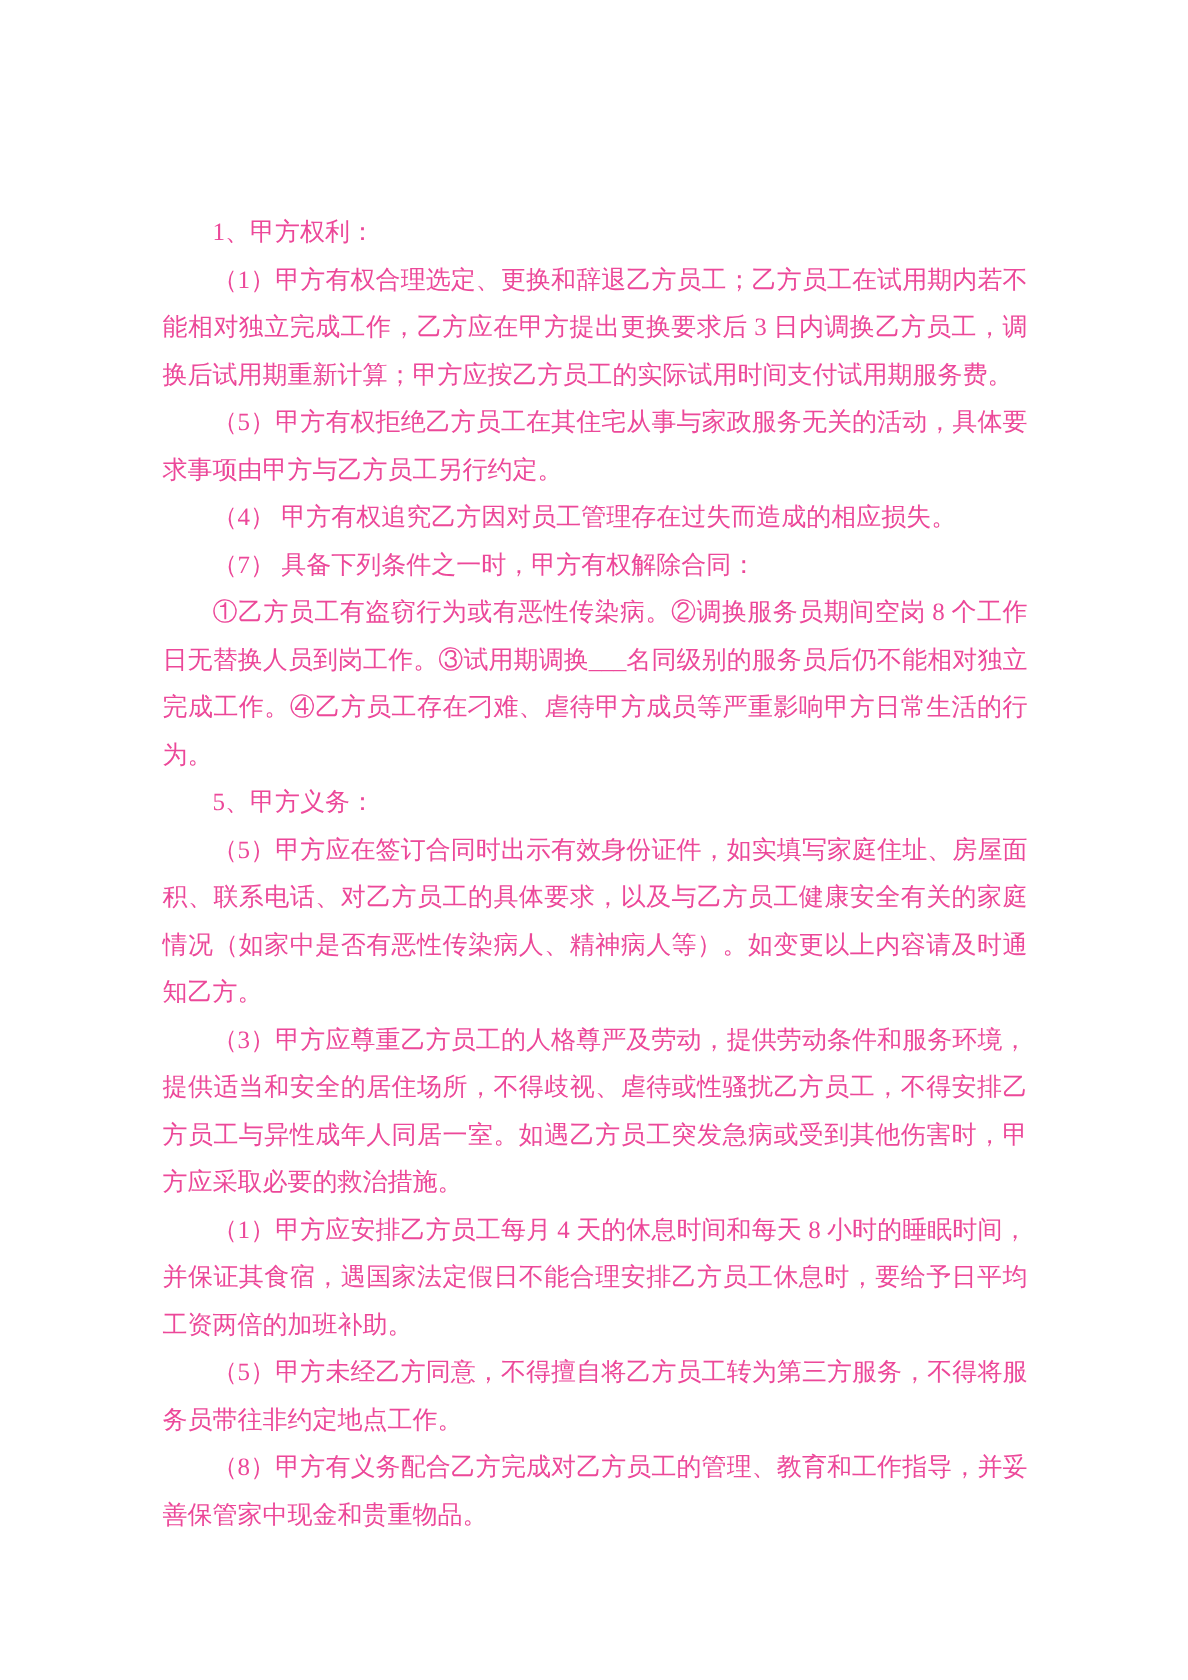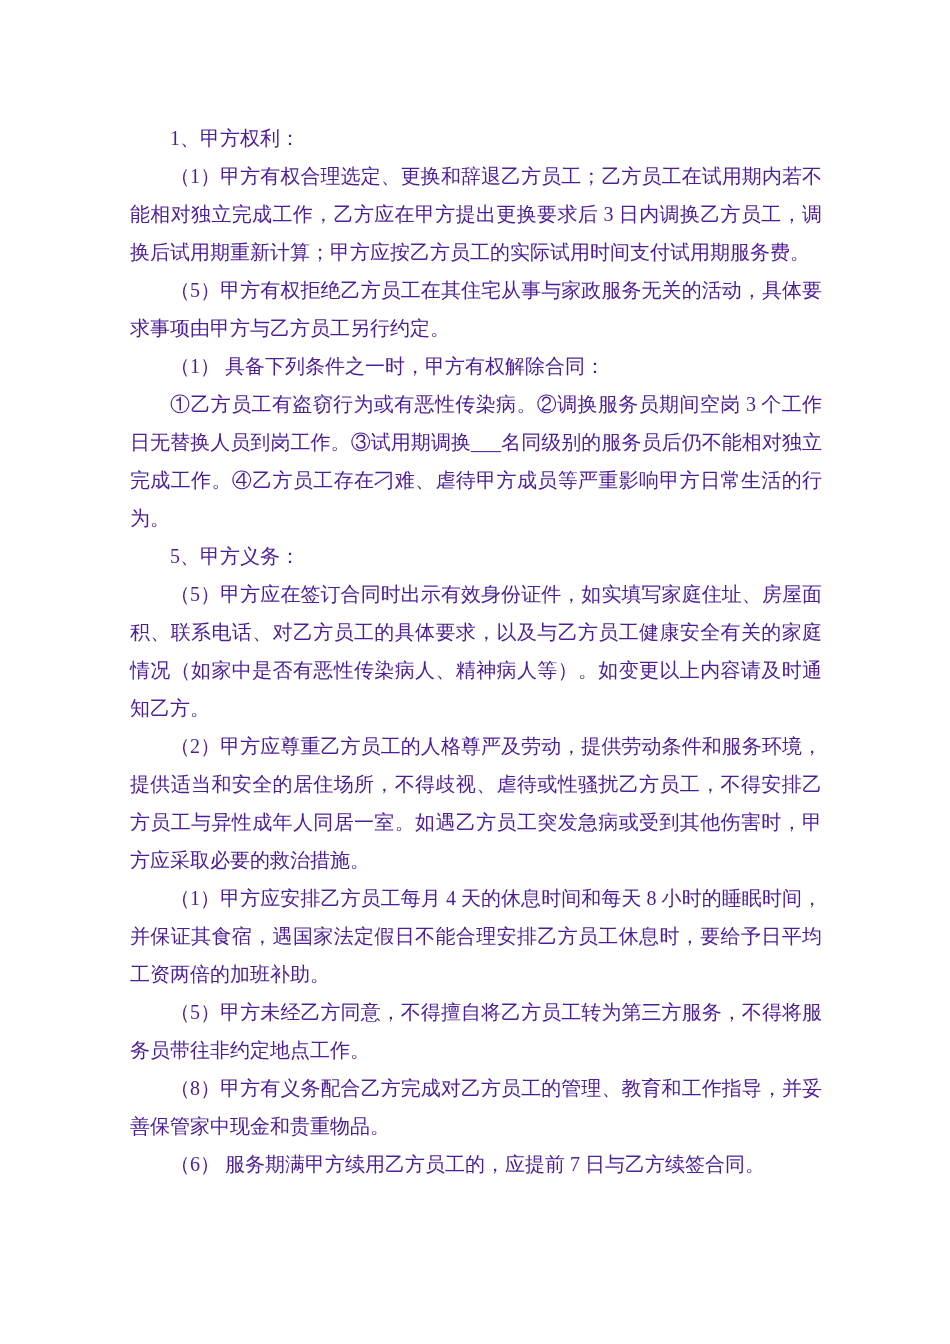--- a/index.html
+++ b/index.html
@@ -30,27 +30,27 @@
     margin: 0;
     padding: 0;
     text-indent: 2em;
     word-break: break-all;
   }
 </style>
 </head>
 <body style="background: rgb(255, 255, 255);">
 
 <div class="page">
-  <div class="content" style="color: #4c1d95;">
+  <div class="content" style="color: #ec4899; margin-top: 48px;">
       <p>1、甲方权利：</p>
       <p>（1）甲方有权合理选定、更换和辞退乙方员工；乙方员工在试用期内若不能相对独立完成工作，乙方应在甲方提出更换要求后 3 日内调换乙方员工，调换后试用期重新计算；甲方应按乙方员工的实际试用时间支付试用期服务费。</p>
       <p>（5）甲方有权拒绝乙方员工在其住宅从事与家政服务无关的活动，具体要求事项由甲方与乙方员工另行约定。</p>
-      <p>（1） 具备下列条件之一时，甲方有权解除合同：</p>
-      <p>①乙方员工有盗窃行为或有恶性传染病。②调换服务员期间空岗 3 个工作日无替换人员到岗工作。③试用期调换___名同级别的服务员后仍不能相对独立完成工作。④乙方员工存在刁难、虐待甲方成员等严重影响甲方日常生活的行为。</p>
+      <p>（4） 甲方有权追究乙方因对员工管理存在过失而造成的相应损失。</p>
+      <p>（7） 具备下列条件之一时，甲方有权解除合同：</p>
+      <p>①乙方员工有盗窃行为或有恶性传染病。②调换服务员期间空岗 8 个工作日无替换人员到岗工作。③试用期调换___名同级别的服务员后仍不能相对独立完成工作。④乙方员工存在刁难、虐待甲方成员等严重影响甲方日常生活的行为。</p>
       <p>5、甲方义务：</p>
       <p>（5）甲方应在签订合同时出示有效身份证件，如实填写家庭住址、房屋面积、联系电话、对乙方员工的具体要求，以及与乙方员工健康安全有关的家庭情况（如家中是否有恶性传染病人、精神病人等）。如变更以上内容请及时通知乙方。</p>
-      <p>（2）甲方应尊重乙方员工的人格尊严及劳动，提供劳动条件和服务环境，提供适当和安全的居住场所，不得歧视、虐待或性骚扰乙方员工，不得安排乙方员工与异性成年人同居一室。如遇乙方员工突发急病或受到其他伤害时，甲方应采取必要的救治措施。</p>
+      <p>（3）甲方应尊重乙方员工的人格尊严及劳动，提供劳动条件和服务环境，提供适当和安全的居住场所，不得歧视、虐待或性骚扰乙方员工，不得安排乙方员工与异性成年人同居一室。如遇乙方员工突发急病或受到其他伤害时，甲方应采取必要的救治措施。</p>
       <p>（1）甲方应安排乙方员工每月 4 天的休息时间和每天 8 小时的睡眠时间，并保证其食宿，遇国家法定假日不能合理安排乙方员工休息时，要给予日平均工资两倍的加班补助。</p>
       <p>（5）甲方未经乙方同意，不得擅自将乙方员工转为第三方服务，不得将服务员带往非约定地点工作。</p>
       <p>（8）甲方有义务配合乙方完成对乙方员工的管理、教育和工作指导，并妥善保管家中现金和贵重物品。</p>
-      <p>（6）  服务期满甲方续用乙方员工的，应提前 7 日与乙方续签合同。</p>
     </div>
 </div>
 
 </body></html>

